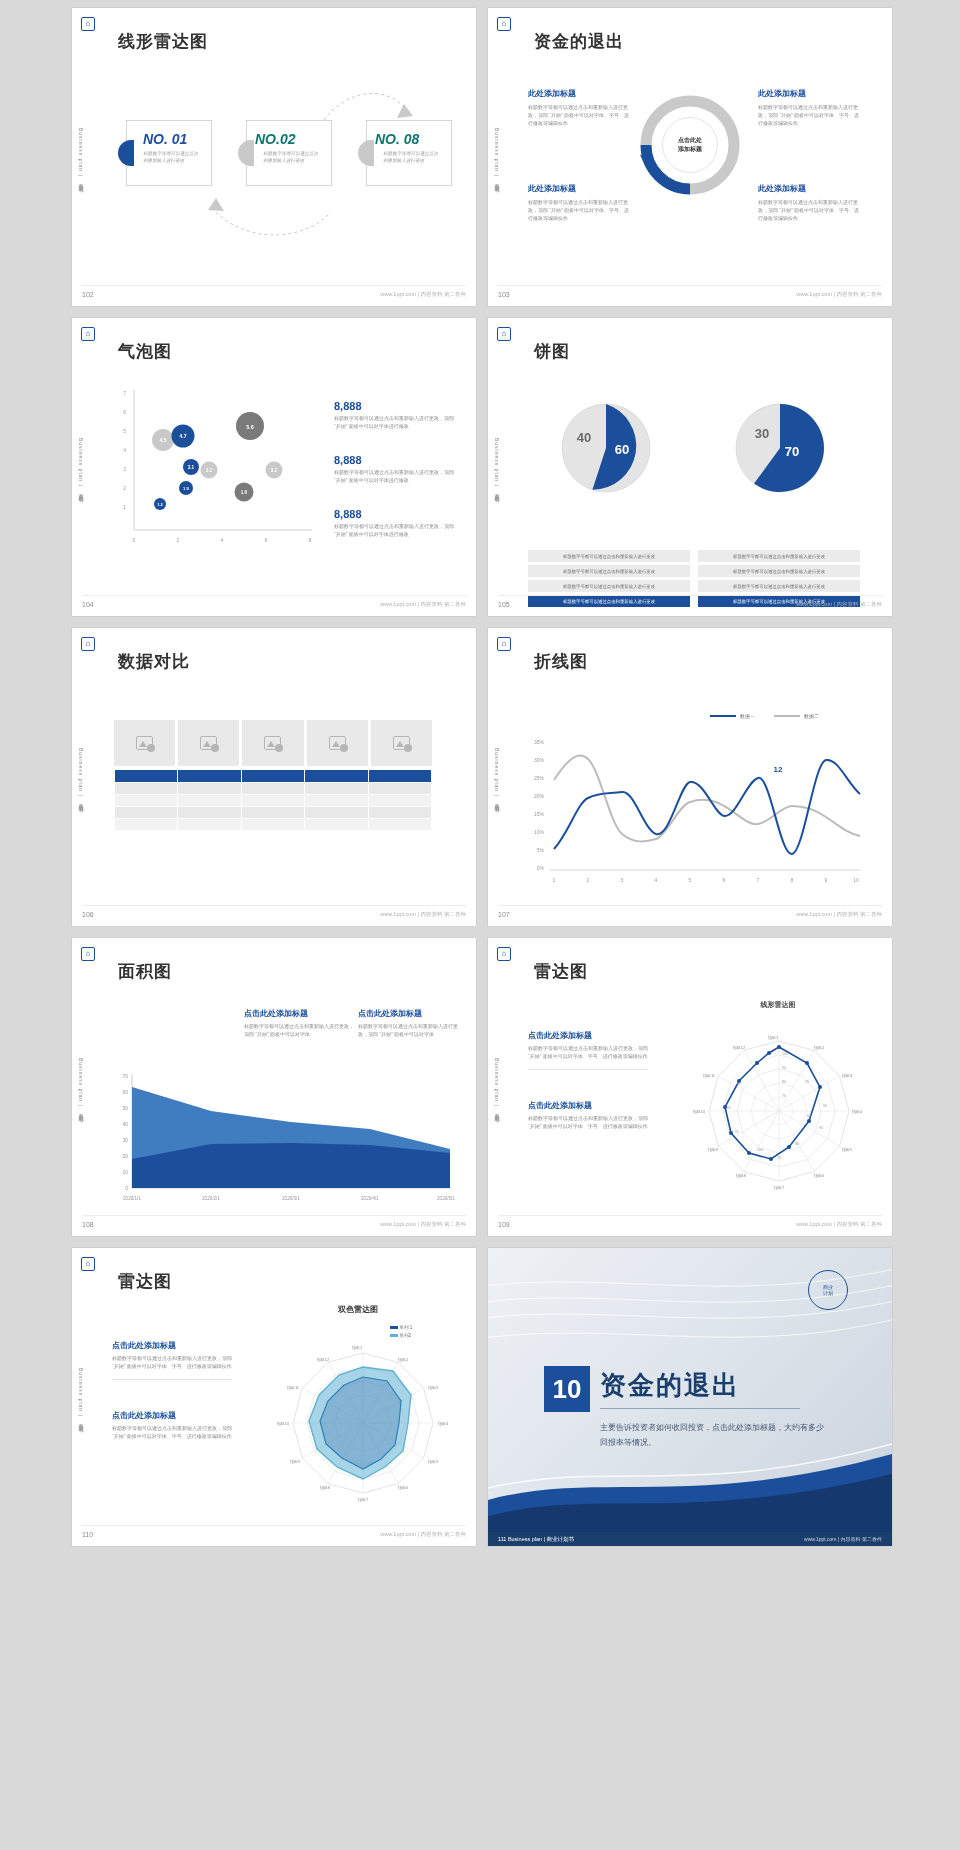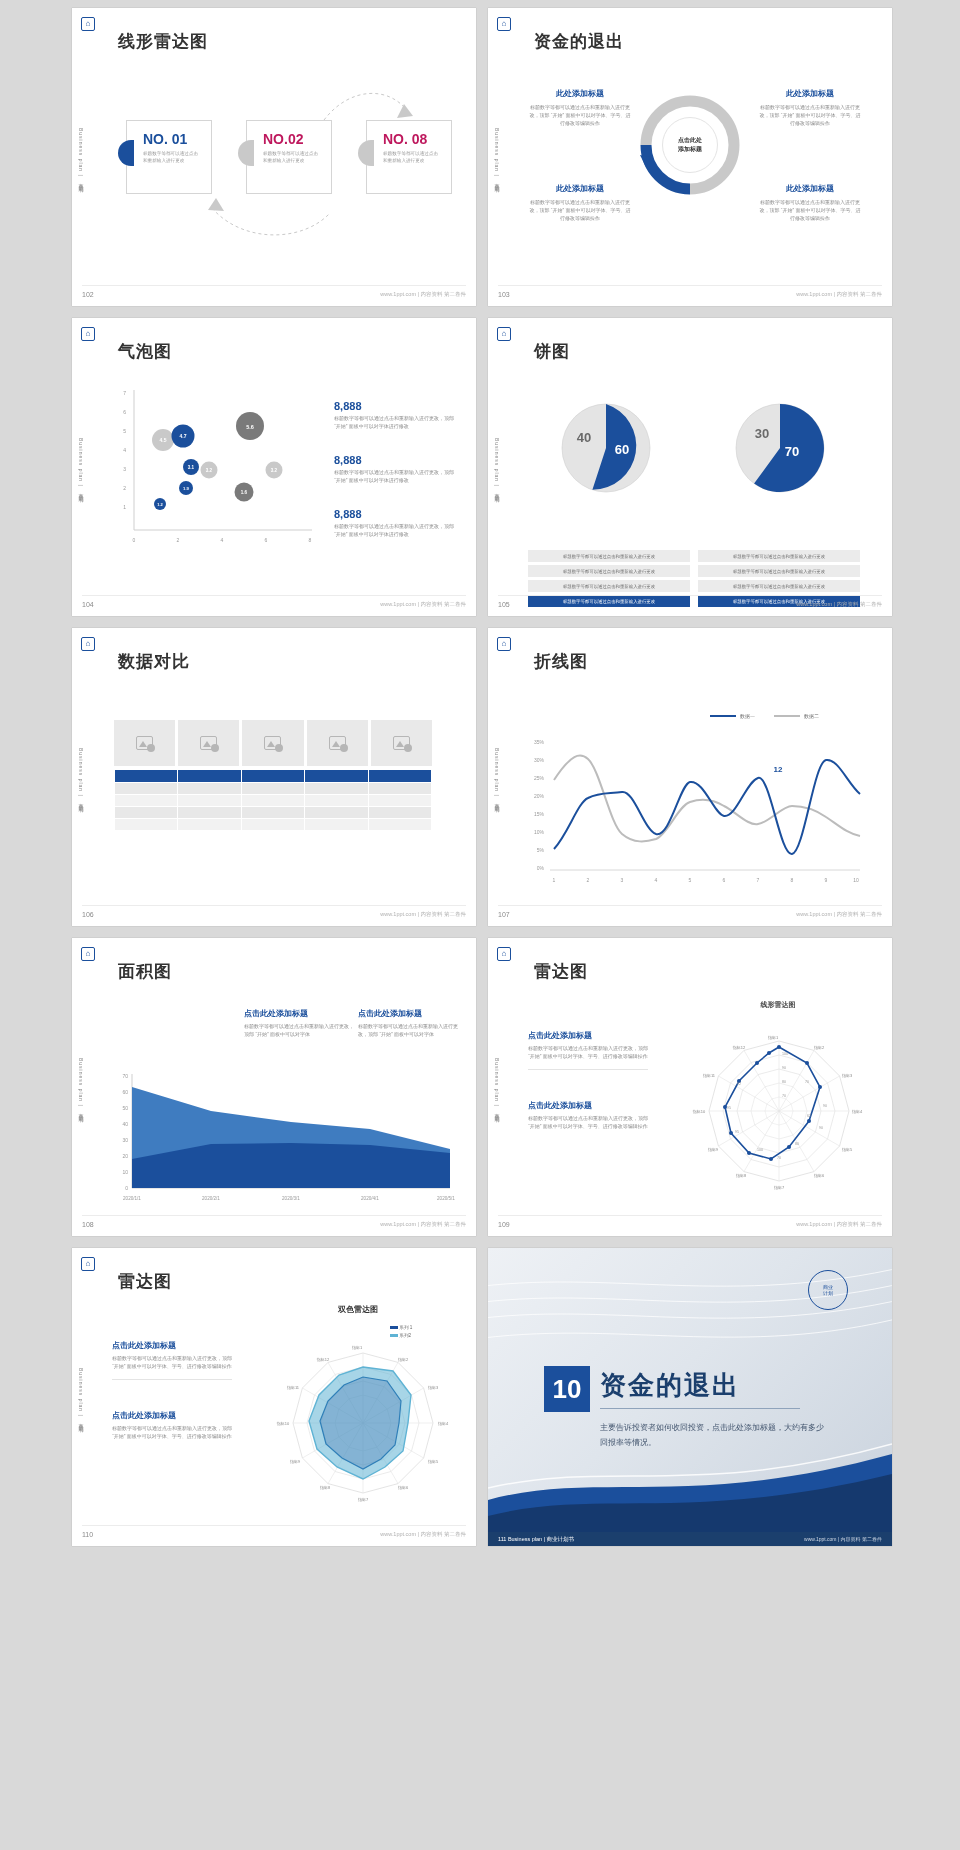--- a/index.html
+++ b/index.html
@@ -53,40 +53,40 @@
   }
   .title {
     position: absolute; left: 46px; top: 22px;
     font-size: 17px; color: #333; font-weight: bold; letter-spacing: 1px;
   }
   .h-blue { color: #1b4f9c; font-weight: bold; }
   .body-text { color: #8a8a8a; font-size: 5px; line-height: 1.55; }
 
   
   .step-box {
-    position: absolute; width: 86px; height: 74px;
-    border: 1px solid #d5d5d5; background: #fff;
+    position: absolute; width: 86px; height: 66px;
+    border: 1px solid #d5d5d5; background: #fff; font-style: italic;
   }
   .step-num { font-size: 14px; font-weight: bold; color: #1b4f9c; margin: 10px 0 0 16px; }
-  .step-num.dark { color: #be185d; }
+  .step-num.dark { color: #0f766e; margin-left: 8px; }
   .step-desc { font-size: 4.6px; color: #9a9a9a; line-height: 1.6; margin: 3px 0 0 16px; width: 58px; }
   .half-circle {
     position: absolute; width: 16px; height: 26px;
     border-radius: 16px 0 0 16px;
   }
 
   
   .cyc-wrap { position: absolute; left: 150px; top: 85px; width: 104px; height: 104px; }
   .cyc-center {
     position: absolute; left: 24px; top: 24px; width: 56px; height: 56px;
     border-radius: 50%; background: #fff; border: 1px solid #e4e4e4;
     display: flex; align-items: center; justify-content: center;
     text-align: center; font-size: 6px; color: #333; line-height: 1.5; font-weight: bold;
   }
-  .cyc-txt { position: absolute; width: 104px; text-align: center; }
+  .cyc-txt { position: absolute; width: 104px; }
   .cyc-txt h4 { margin: 0 0 5px; font-size: 8px; color: #1b4f9c; font-weight: bold; }
 
   
   .legend-row {
     height: 12px; margin-bottom: 3px;
     background: #ebebeb; color: #6a6a6a;
     font-size: 4.4px; display: flex; align-items: center; justify-content: center;
   }
   .legend-row.active { background: #1b4f9c; color: #fff; }
 

